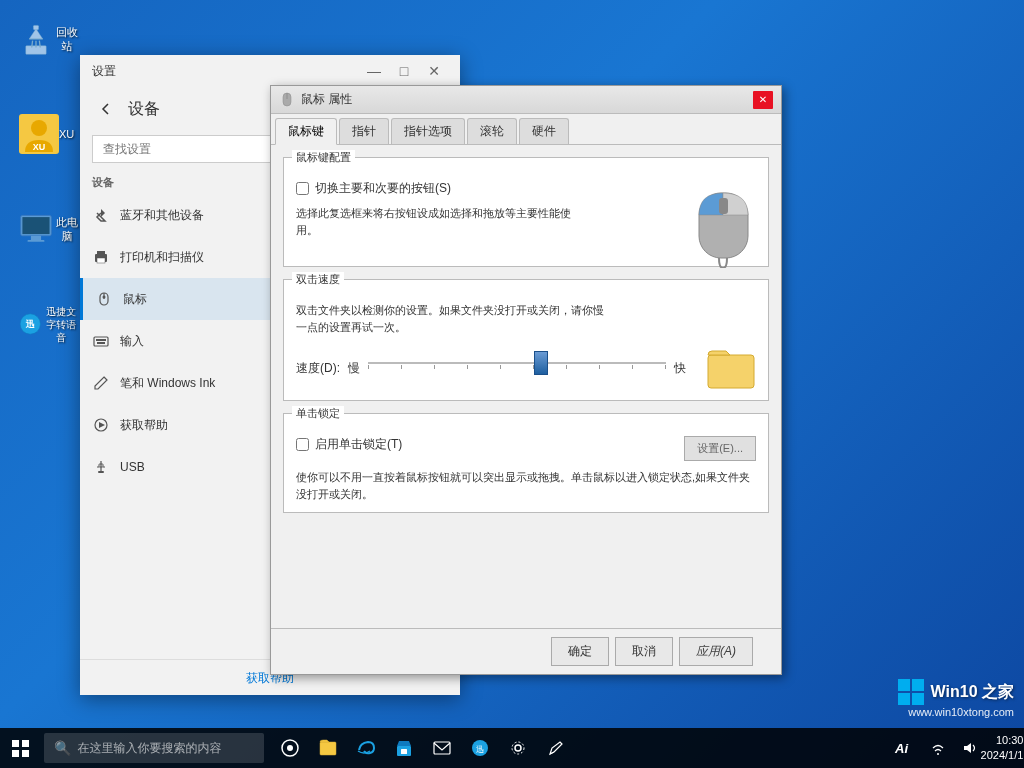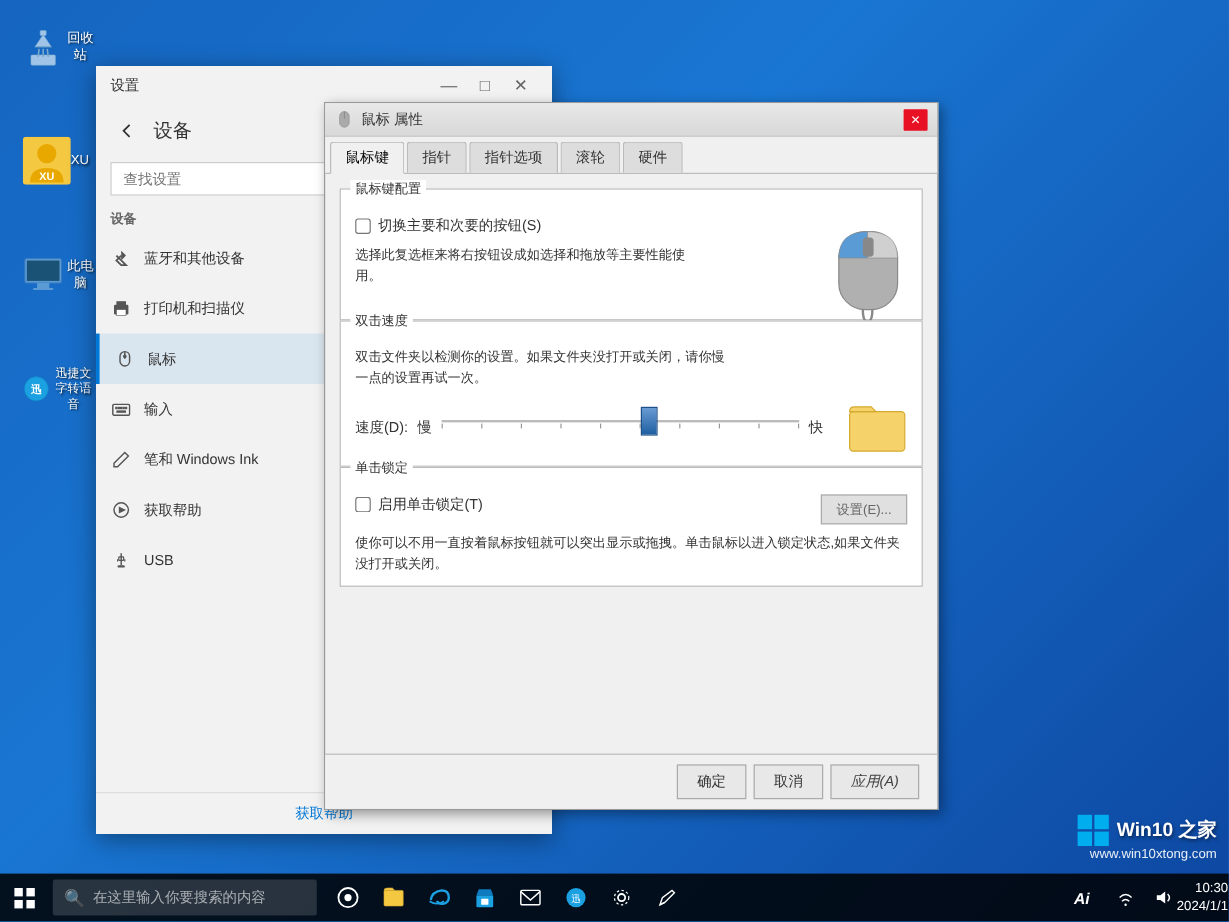--- a/index.html
+++ b/index.html
@@ -389,21 +389,21 @@
 
     
     .dialog-content {
       flex: 1;
       padding: 12px;
       overflow-y: auto;
     }
 
     .dialog-section {
       border: 1px solid #bbb;
-      margin-bottom: 0;
+      margin-bottom: 12px;
       padding: 10px 12px;
       background: white;
       position: relative;
     }
 
     .section-title {
       position: absolute;
       top: -8px;
       left: 8px;
       background: white;
@@ -520,21 +520,21 @@
 
     .lock-row {
       display: flex;
       align-items: center;
       justify-content: space-between;
       margin-bottom: 8px;
     }
 
     
     .dialog-buttons {
-      padding: 8px 15px;
+      padding: 8px 28px;
       display: flex;
       justify-content: flex-end;
       gap: 6px;
       border-top: 1px solid #bbb;
       background: #f0f0f0;
     }
 
     .dialog-btn {
       padding: 5px 16px;
       font-size: 12px;

